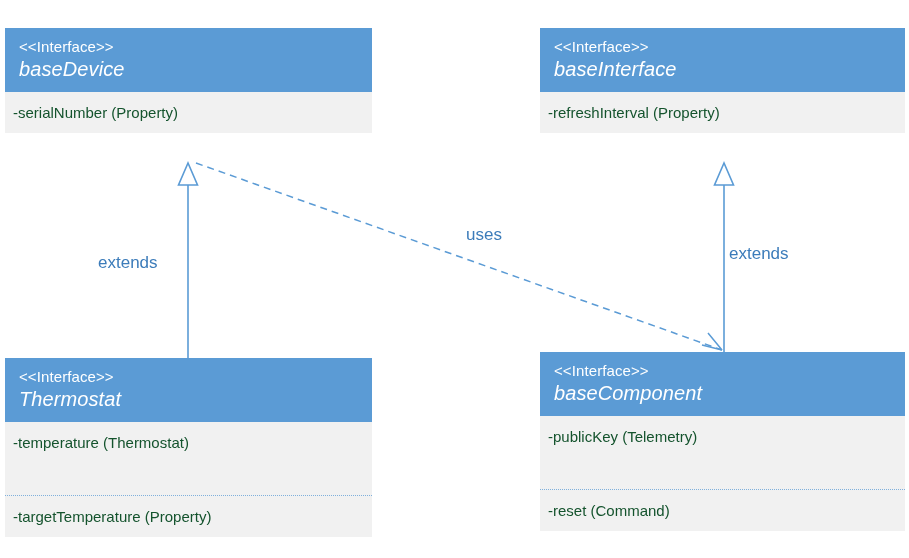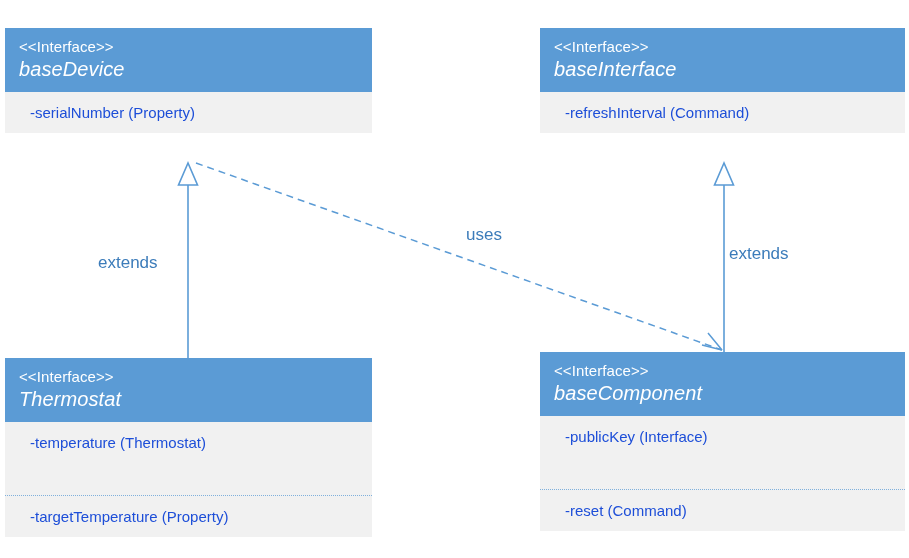--- a/index.html
+++ b/index.html
@@ -48,24 +48,24 @@
     letter-spacing: 0.1px;
     white-space: nowrap;
     font-style: italic;
   }
   .uml-body {
     background: #f1f1f1;
     box-sizing: border-box;
     padding: 0;
   }
   .member {
-    color: #1d4ed8;
+    color: #14532d;
     font-size: 15px;
     line-height: 19px;
-    padding: 11px 14px 11px 25px;
+    padding: 11px 14px 11px 8px;
     white-space: nowrap;
     box-sizing: border-box;
   }
   .member + .member {
     border-top: 1px dotted #7FB0DC;
     margin-top: 32px;
   }
   .edge-label {
     position: absolute;
     color: #3C7CBA;
@@ -106,42 +106,42 @@
       <div class="member">-serialNumber (Property)</div>
     </div>
   </div>
 
   <div class="uml-class" style="left:540px; top:28px; width:365px;">
     <div class="uml-header">
       <div class="stereotype">&lt;&lt;Interface&gt;&gt;</div>
       <div class="class-name">baseInterface</div>
     </div>
     <div class="uml-body">
-      <div class="member">-refreshInterval (Command)</div>
+      <div class="member">-refreshInterval (Property)</div>
     </div>
   </div>
 
   <div class="uml-class" style="left:5px; top:358px; width:367px;">
     <div class="uml-header">
       <div class="stereotype">&lt;&lt;Interface&gt;&gt;</div>
       <div class="class-name">Thermostat</div>
     </div>
     <div class="uml-body">
       <div class="member">-temperature (Thermostat)</div>
       <div class="member">-targetTemperature (Property)</div>
     </div>
   </div>
 
   <div class="uml-class" style="left:540px; top:352px; width:365px;">
     <div class="uml-header">
       <div class="stereotype">&lt;&lt;Interface&gt;&gt;</div>
       <div class="class-name">baseComponent</div>
     </div>
     <div class="uml-body">
-      <div class="member">-publicKey (Interface)</div>
+      <div class="member">-publicKey (Telemetry)</div>
       <div class="member">-reset (Command)</div>
     </div>
   </div>
 
   <div class="edge-label" style="left:98px; top:253px;">extends</div>
 
   <div class="edge-label" style="left:729px; top:244px;">extends</div>
 
   <div class="edge-label" style="left:466px; top:225px;">uses</div>
 

